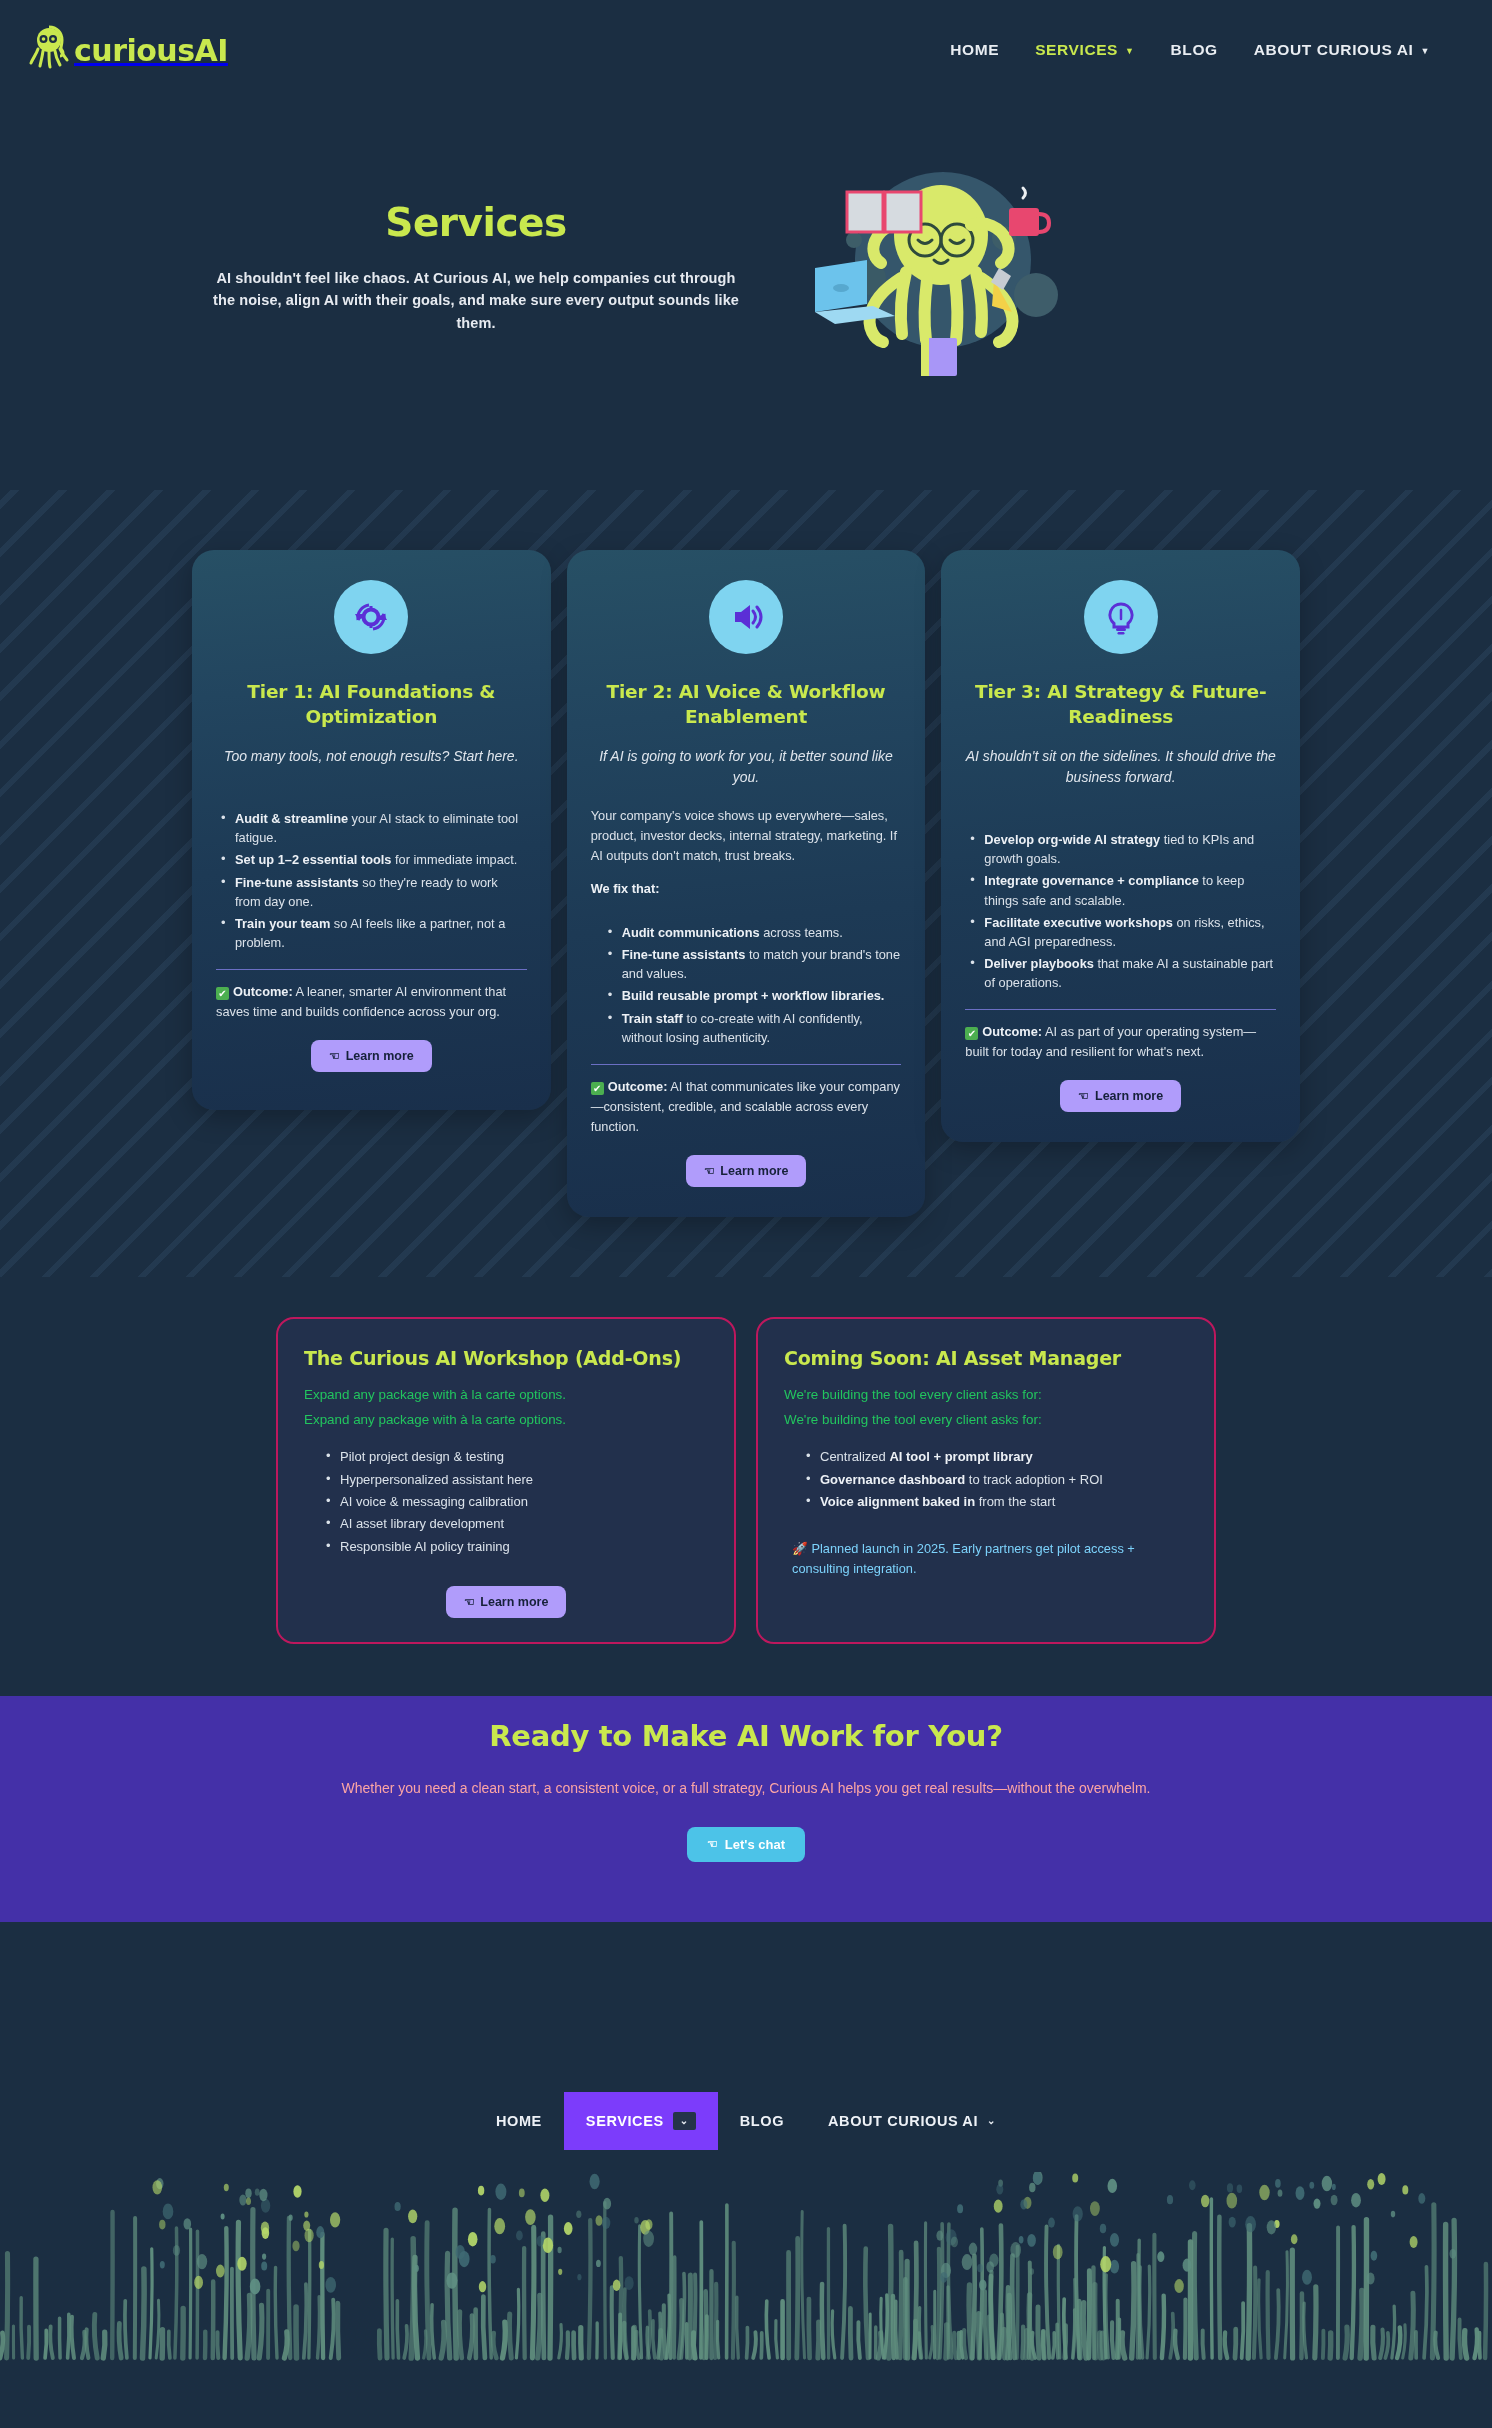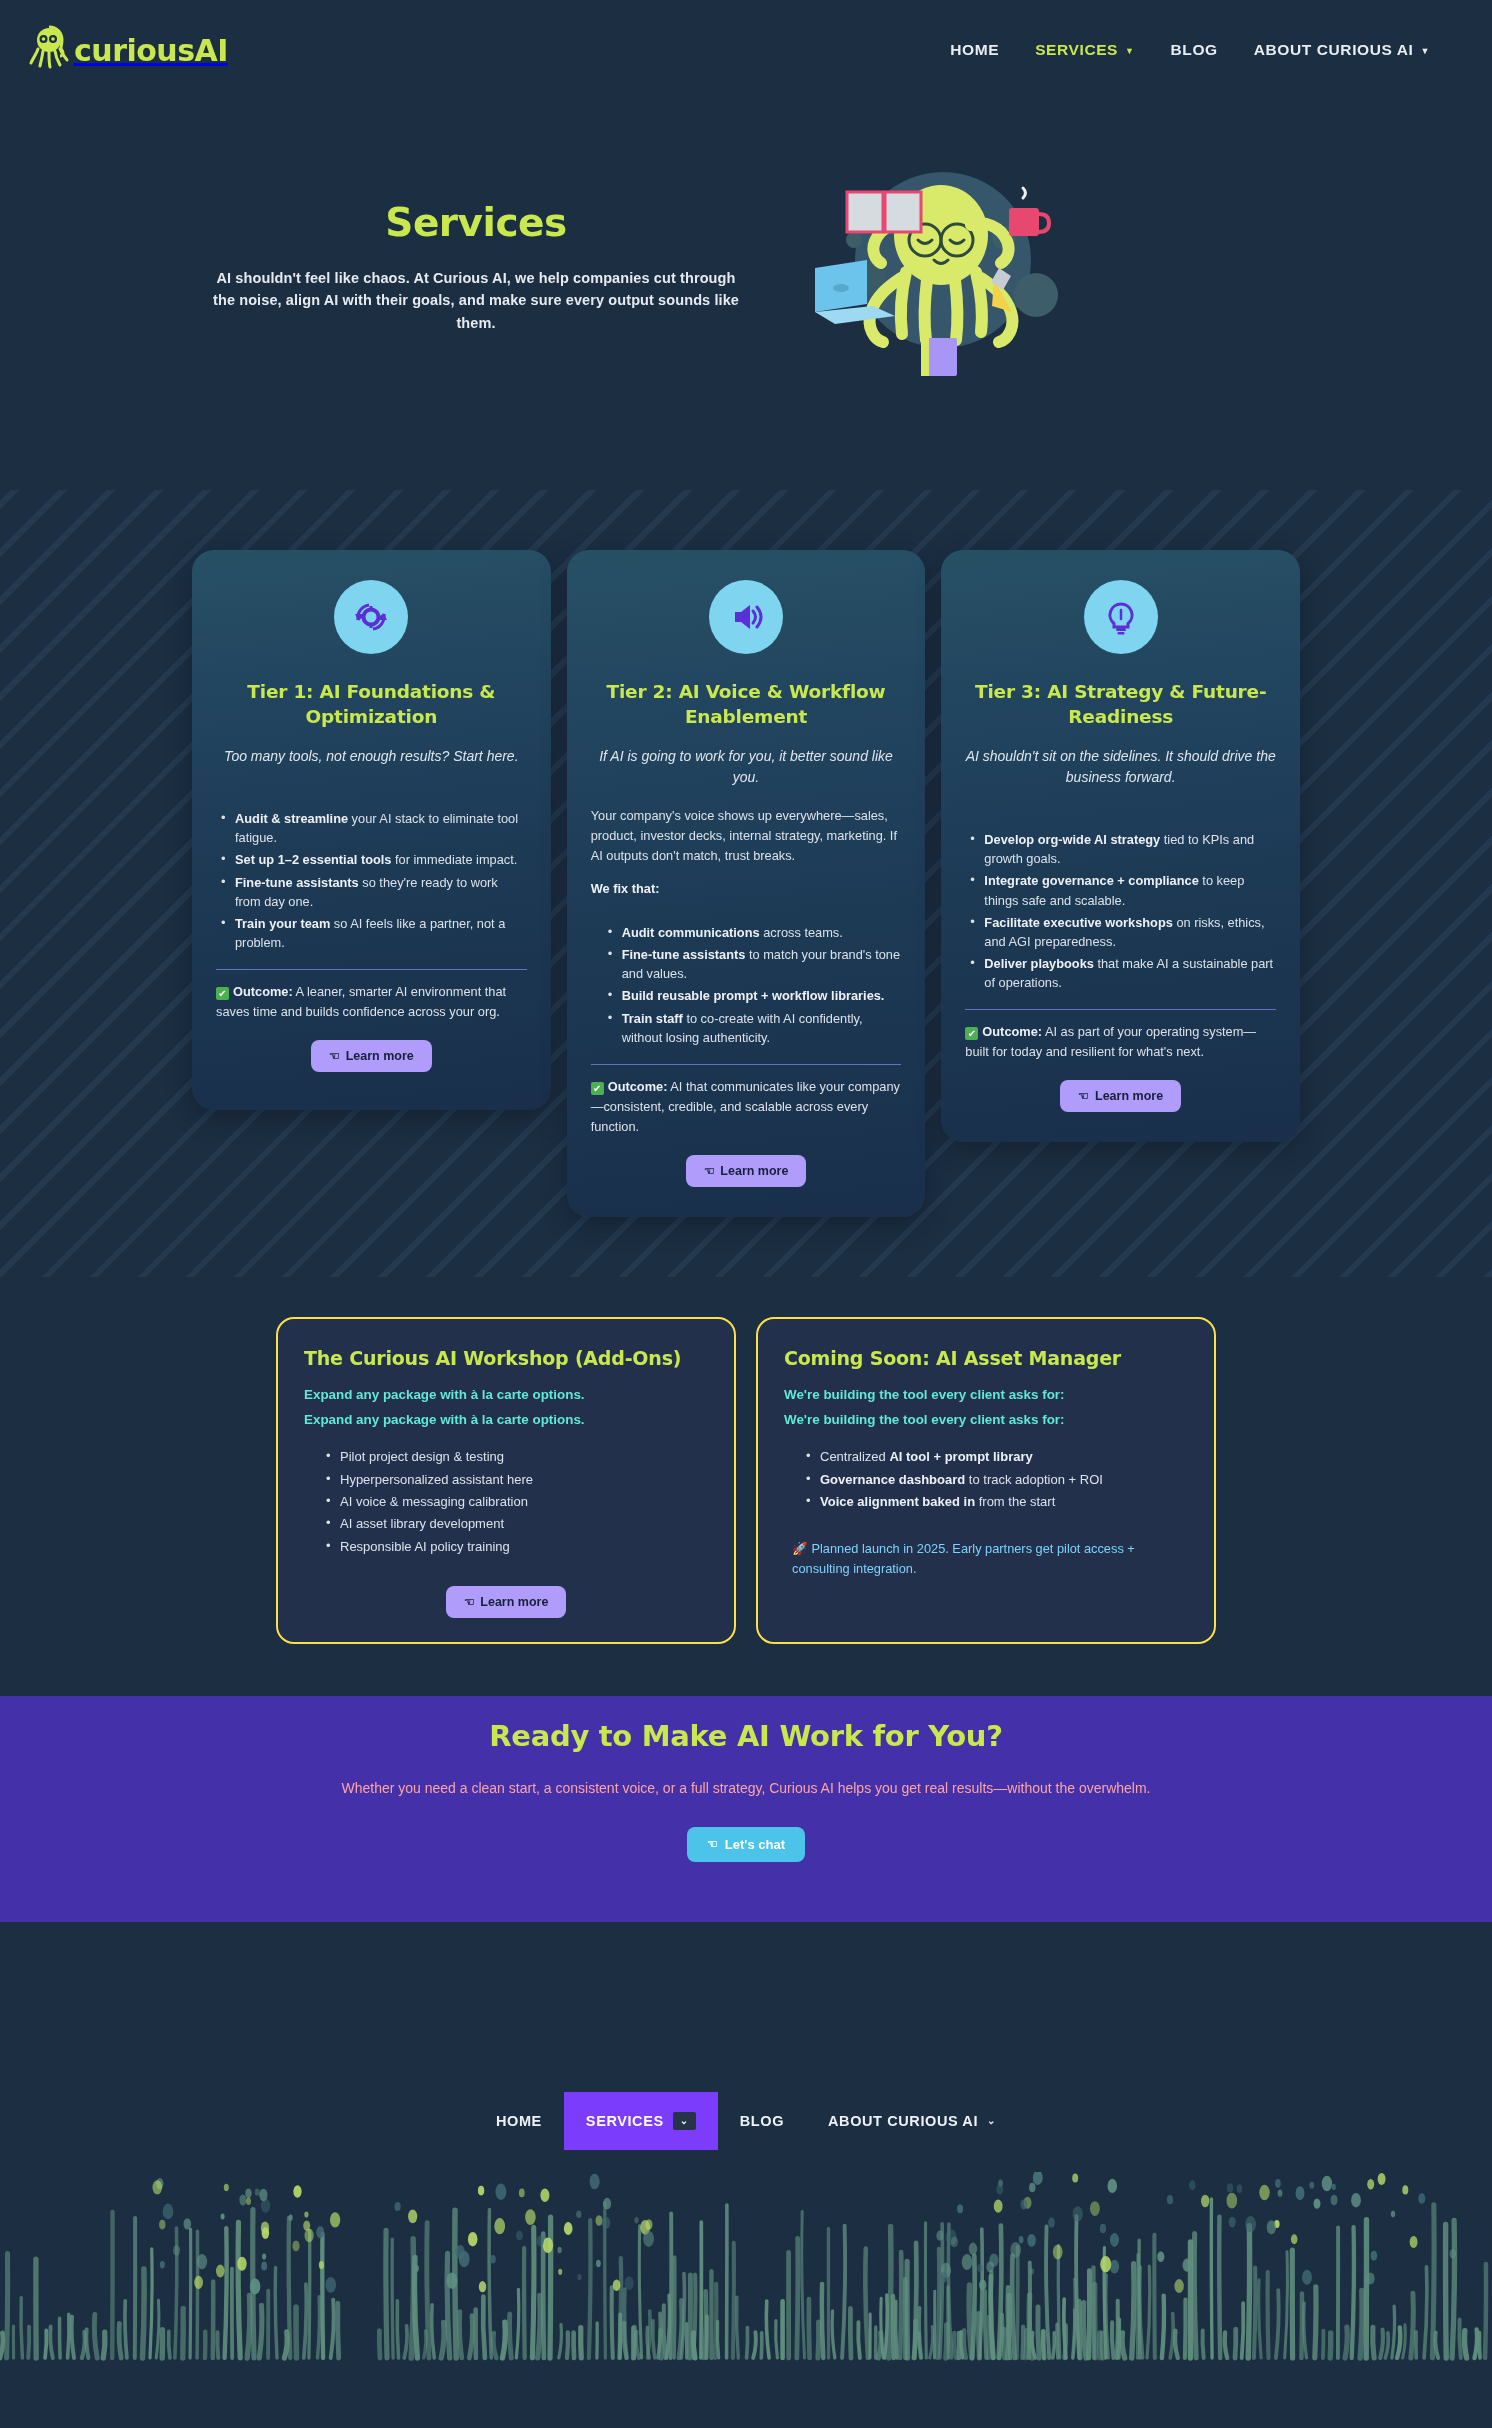--- a/index.html
+++ b/index.html
@@ -228,39 +228,39 @@
   }
   .addons-grid {
     width: 940px;
     margin: 0 auto;
     display: flex;
     gap: 20px;
     align-items: stretch;
   }
   .addon-card {
     flex: 1 1 0;
-    border: 2px solid #fde047;
+    border: 2px solid #be185d;
     border-radius: 18px;
     background: #22304c;
     padding: 28px 26px 24px;
     display: flex;
     flex-direction: column;
   }
   .addon-title {
     font-size: 19px;
     font-weight: 800;
     color: #c9e84e;
     font-family: "DejaVu Sans", sans-serif;
     letter-spacing: -0.2px;
   }
   .addon-sub {
     margin-top: 16px;
     font-size: 13.4px;
-    font-weight: 700;
-    color: #5eead4;
+    font-weight: 400;
+    color: #22c55e;
     line-height: 1.55;
   }
   .addon-list {
     margin-top: 16px;
     list-style: none;
     padding-left: 22px;
     font-size: 13px;
     color: #dbe2ea;
     line-height: 1.72;
   }

